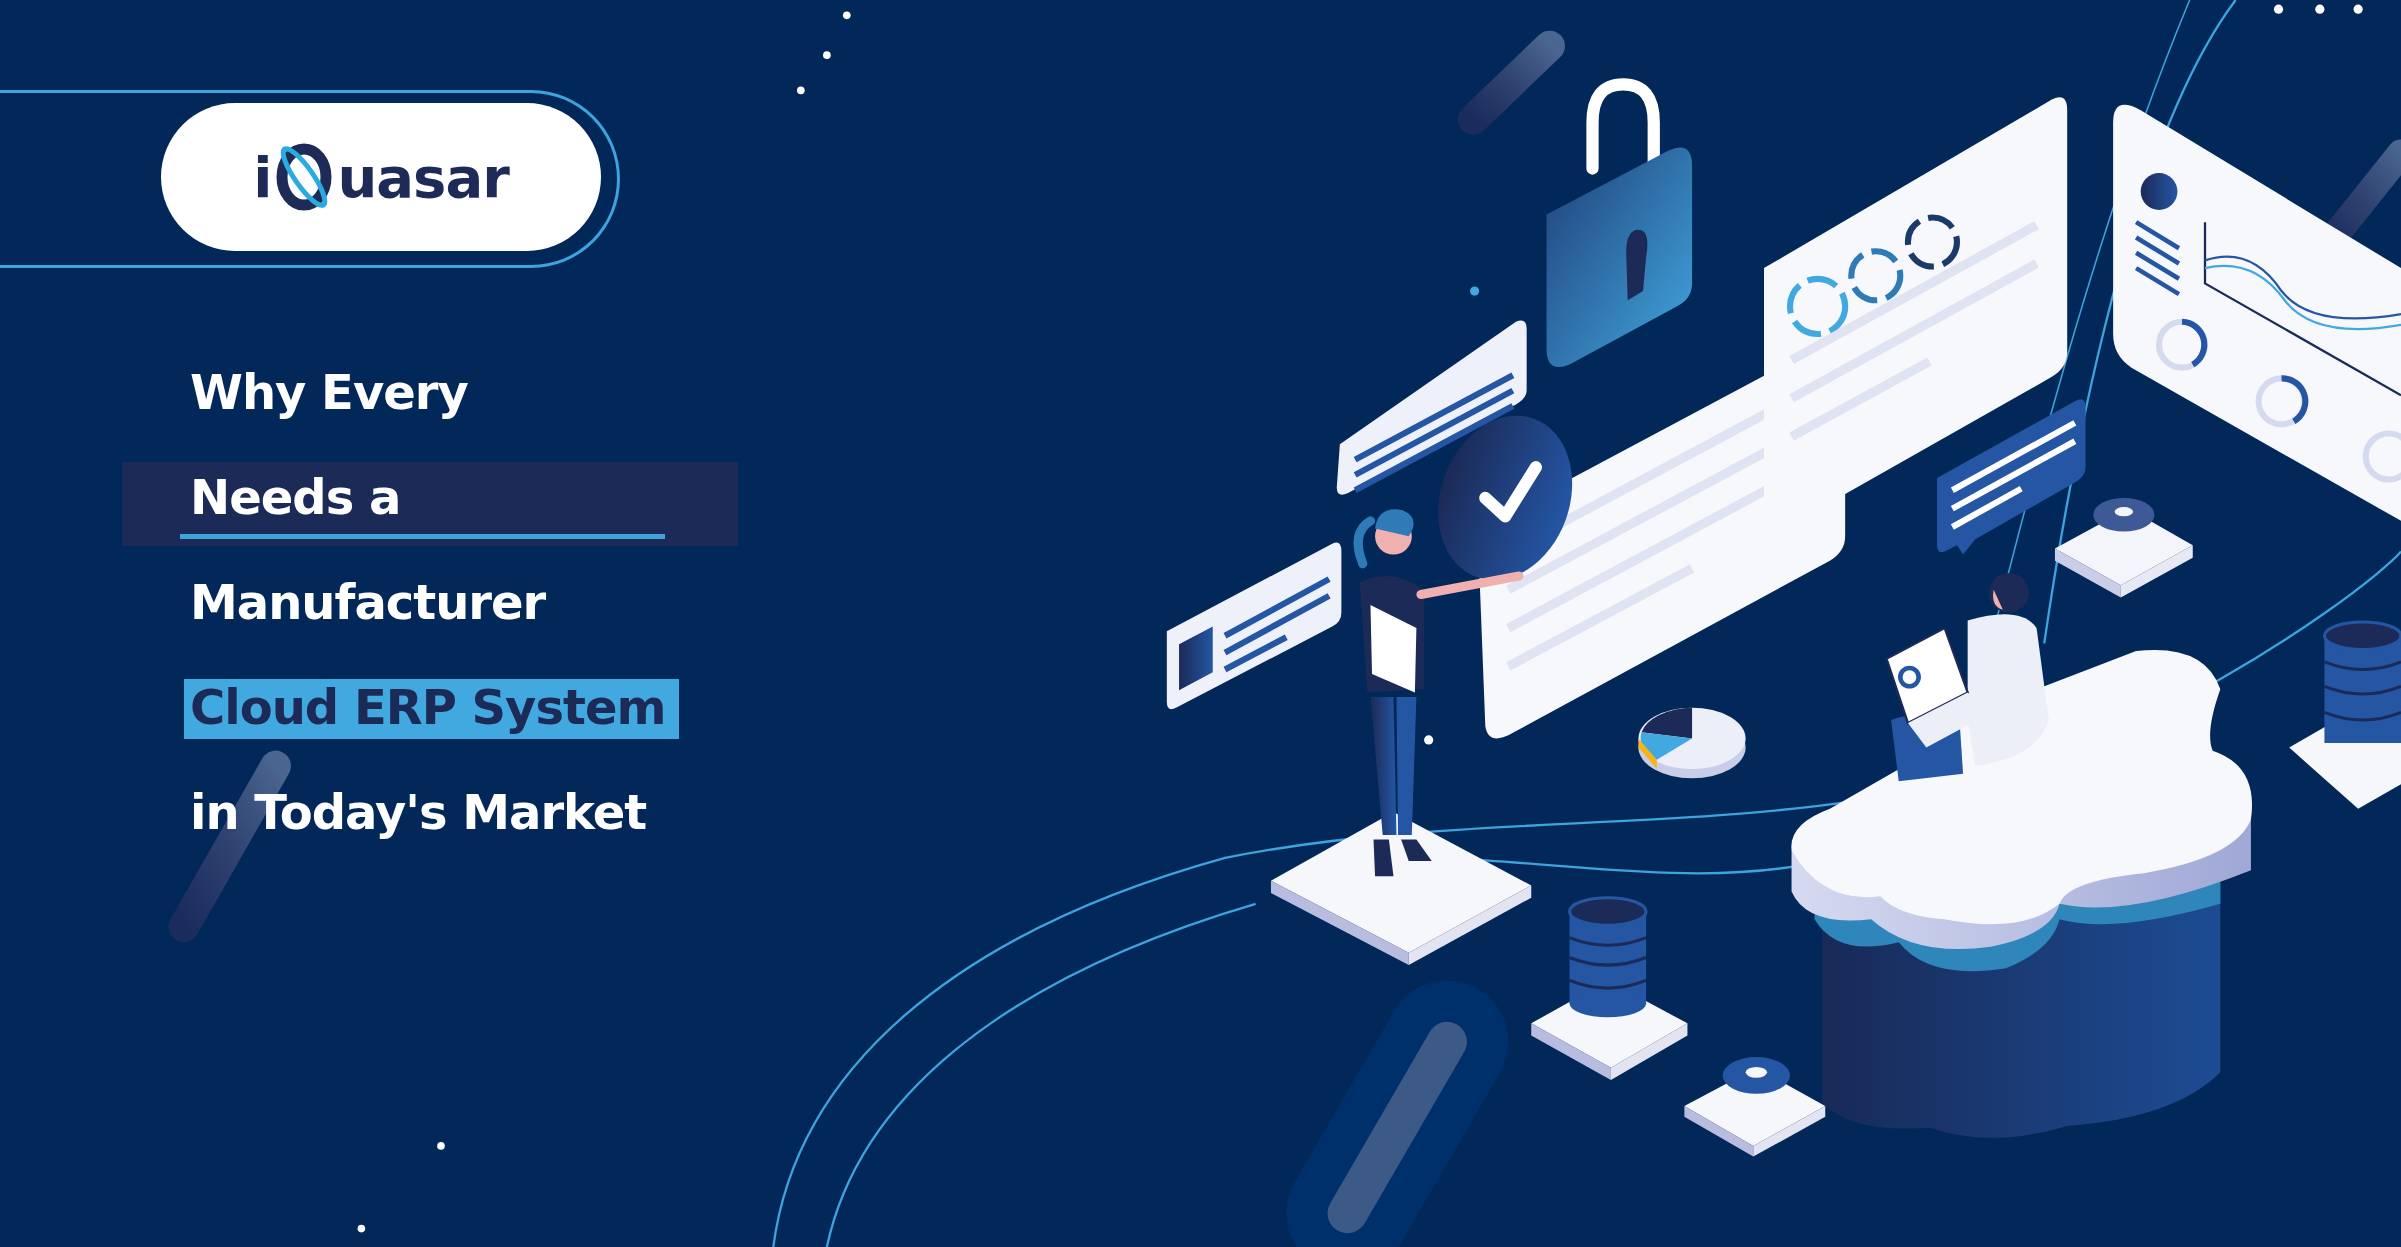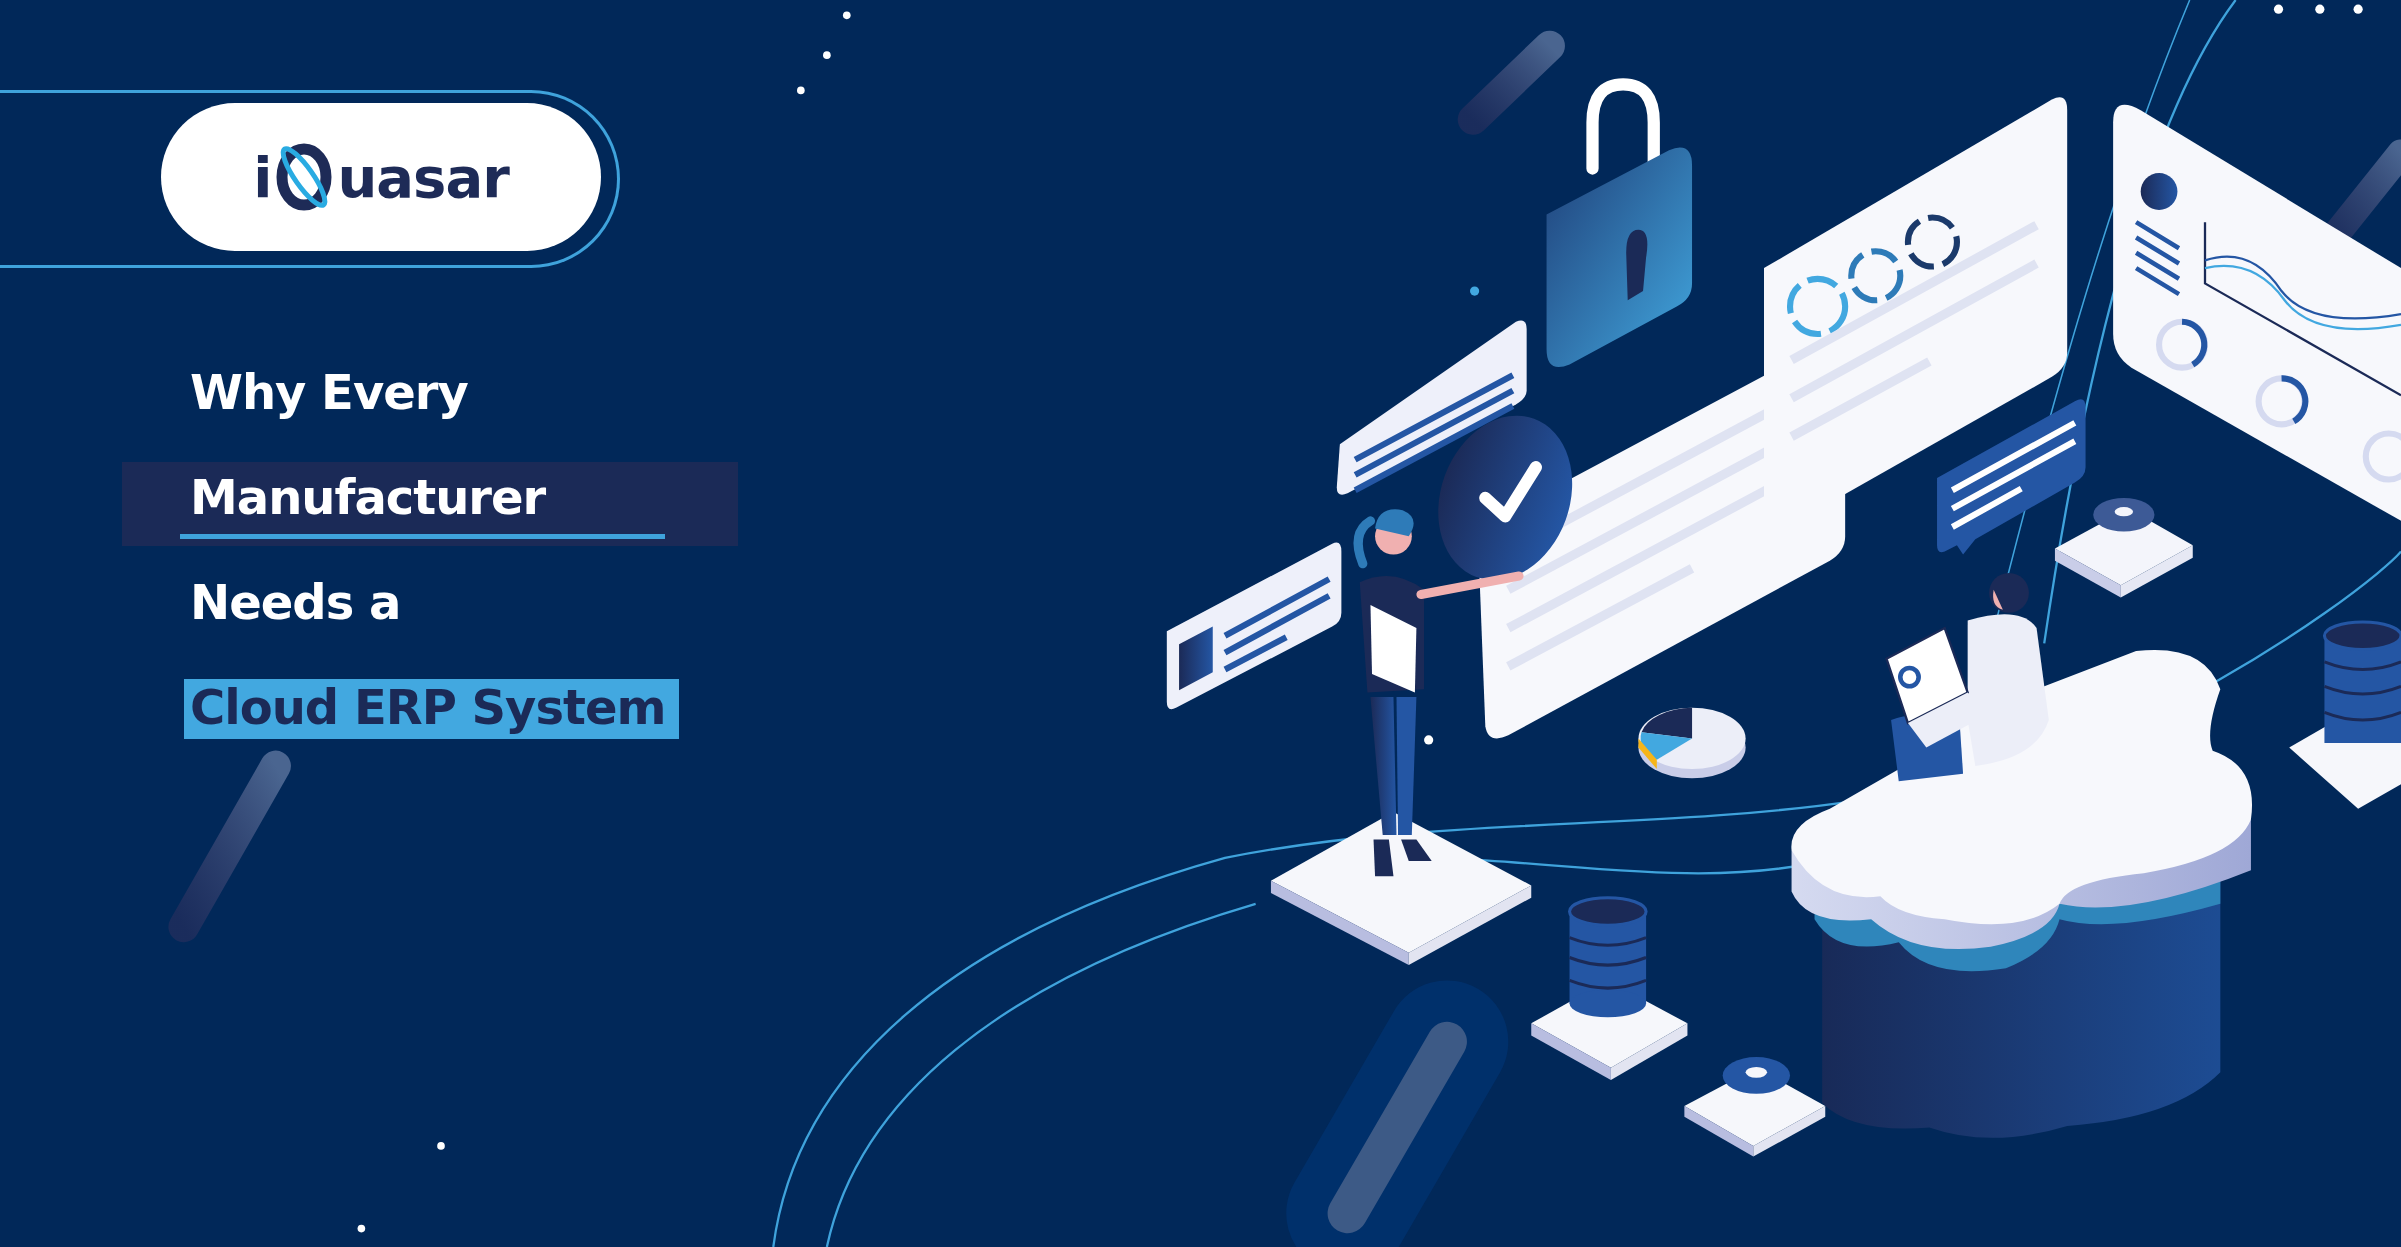--- a/index.html
+++ b/index.html
@@ -218,16 +218,17 @@
       </svg>
     </span>
     <span>uasar</span>
   </div>
 </div>
 
 <div class="headline">
   <div class="hl-dark"></div>
   <div class="hl-underline"></div>
   <span class="hl-line stack">Why Every</span>
+  <span class="hl-line stack">Needs a</span>
   <span class="hl-line stack">Manufacturer</span>
-  <span class="hl-line stack">Needs a</span>
   <span class="hl-line stack"><span class="hl-box">Cloud ERP System</span></span>
+  <span class="hl-line stack">in Today's Market</span>
 </div>
 
 </body></html>

